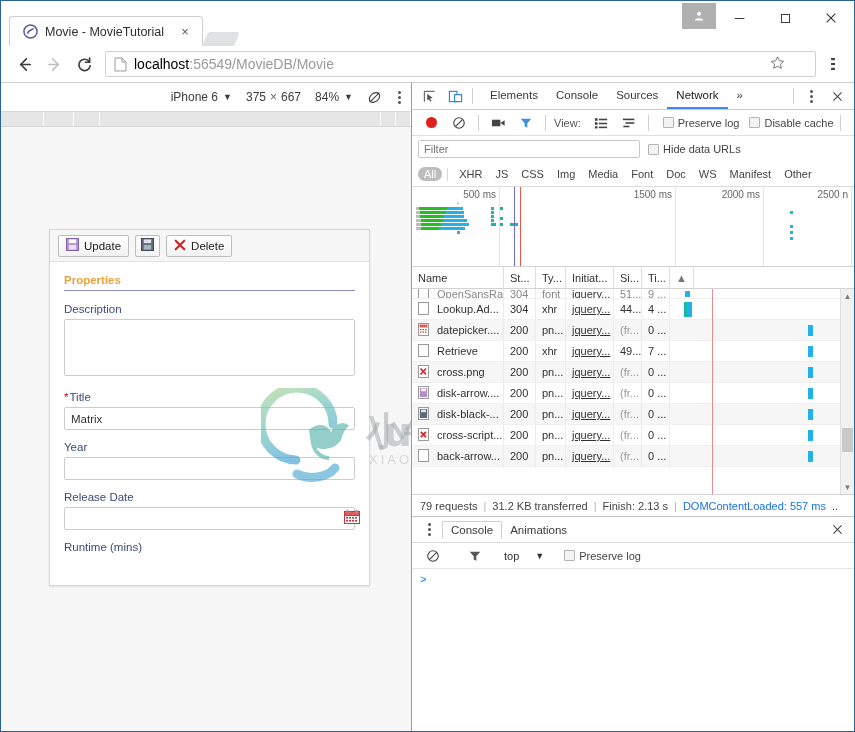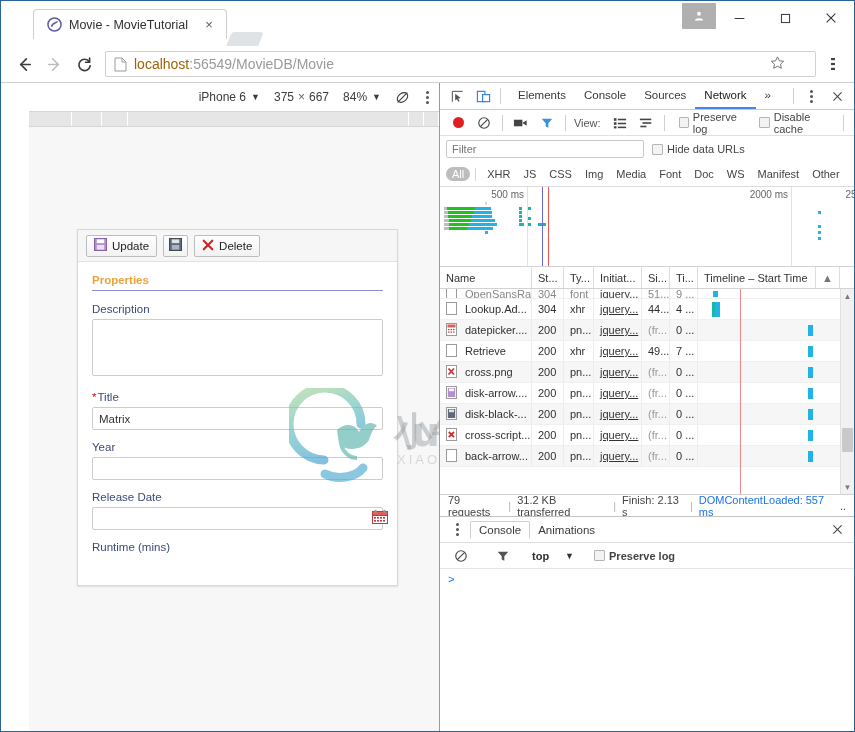--- a/index.html
+++ b/index.html
@@ -23,22 +23,21 @@
     position: relative;
     height: 45px;
     background: #ffffff;
     border-bottom: 0;
   }
   .tabstrip {
     position: absolute;
     left: 0; top: 8px;
     height: 37px;
     display: flex;
-    align-items: flex-start;
-    margin-left: 24px;
+    align-items: flex-end;
   }
   .tab {
     position: relative;
     height: 30px;
     margin-left: 8px;
     padding: 0 10px 0 12px;
     display: flex; align-items: center;
     background: #ffffff;
     border: 1px solid #cfcfcf;
     border-bottom: none;
@@ -113,30 +112,30 @@
     margin-left: 6px;
     border: 1px solid #d0d0d0;
     border-radius: 2px;
     background: #fff;
     display: flex; align-items: center;
     padding: 0 6px;
     position: relative;
   }
   .omnibox-icon { width: 16px; height: 16px; flex: none; margin-right: 6px; display:flex; align-items:center; justify-content:center;}
   .url { font-size: 14px; color: #9a9a9a; white-space: nowrap; }
-  .url b { color: #a16207; font-weight: normal; }
+  .url b { color: #000000; font-weight: normal; }
   .star { position: absolute; right: 30px; color: #6d6d6d; }
   .menu-dots {
     width: 26px; height: 26px; margin-left: 4px;
     display: flex; align-items: center; justify-content: center;
     cursor: pointer;
   }
 
   
-  .split { display: flex; height: calc(732px - 45px - 37px - 2px); padding-left: 28px; }
+  .split { display: flex; height: calc(732px - 45px - 37px - 2px); }
   .page-pane {
     width: 411px;
     position: relative;
     background: #f7f7f7;
     border-right: 1px solid #9a9a9a;
     overflow: hidden;
   }
 
   
   .device-toolbar {
@@ -308,21 +307,21 @@
   .chk { display: flex; align-items: center; gap: 4px; margin-left: 8px; font-size: 11px; color: #444; cursor: pointer;}
   .chkbox { width: 11px; height: 11px; border: 1px solid #b4b4b4; background: #f3f3f3; border-radius: 1px; }
 
   .filter-row {
     height: 26px;
     display: flex; align-items: center;
     padding: 0 6px;
     gap: 8px;
   }
   .filter-input {
-    width: 198px; height: 18px;
+    width: 222px; height: 18px;
     border: 1px solid #c9c9c9;
     border-radius: 2px;
     font-size: 11px;
     padding: 0 5px;
     color: #333;
     font-family: "Liberation Sans", sans-serif;
     background: #fff;
   }
   .type-row {
     height: 25px;
@@ -428,21 +427,20 @@
     border: 1px solid #d0d0d0;
     border-bottom-color: #fff;
     border-radius: 2px 2px 0 0;
   }
   .console-bar {
     height: 26px;
     display: flex; align-items: center;
     padding: 0 8px;
     gap: 16px;
     border-bottom: 1px solid #e5e5e5;
-    font-weight: bold;
   }
   .console-area {
     flex: 1;
     padding: 5px 8px;
     font-family: "Liberation Mono", monospace;
     font-size: 11px;
     color: #1a73e8;
   }
 
   .kebab-v { display: flex; flex-direction: column; gap: 2px; align-items: center;}
@@ -807,20 +805,23 @@
         <span class="type-pill">WS</span>
         <span class="type-pill">Manifest</span>
         <span class="type-pill">Other</span>
       </div>
 
       <div class="overview">
         <div class="ov-ticks">
           <div class="ov-tick" style="left:0;width:88px">
               <span>500 ms</span>
             </div>
+          <div class="ov-tick" style="left:176px;width:88px">
+              <span>1500 ms</span>
+            </div>
           <div class="ov-tick" style="left:264px;width:88px">
               <span>2000 ms</span>
             </div>
           <div class="ov-tick" style="left:352px;width:88px">
               <span>2500 n</span>
             </div>
         </div>
         <div>
           <div class="ov-bar" style="left:4px;top:20px;width:3px;background:#bdbdbd"></div>
           <div class="ov-bar" style="left:7px;top:20px;width:28px;background:#1fc21f"></div>
@@ -860,21 +861,20 @@
         <div class="ov-line" style="left:108px;background:#ef5350"></div>
       </div>
 
       <div class="table-head">
         <div class="th" style="width:92px">Name</div>
         <div class="th" style="width:32px">St...</div>
         <div class="th" style="width:30px">Ty...</div>
         <div class="th" style="width:48px">Initiat...</div>
         <div class="th" style="width:28px">Si...</div>
         <div class="th" style="width:28px">Ti...</div>
-        <div class="th" style="flex:1">Timeline – Start Time</div>
         <div class="th" style="width:24px;justify-content:center;color:#777">▲</div>
         <div style="width:14px"></div>
       </div>
 
       <div class="rows">
 
         <div class="nrow" style="height:10px;overflow:hidden;align-items:flex-end">
           <div class="td name" style="width:92px;color:#888">
               <span class="fileicon"><svg width="11" height="13" viewBox="0 0 11 13">
                   <rect x="0.5" y="0.5" width="10" height="12" fill="#fff" stroke="#9b9b9b"></rect>

